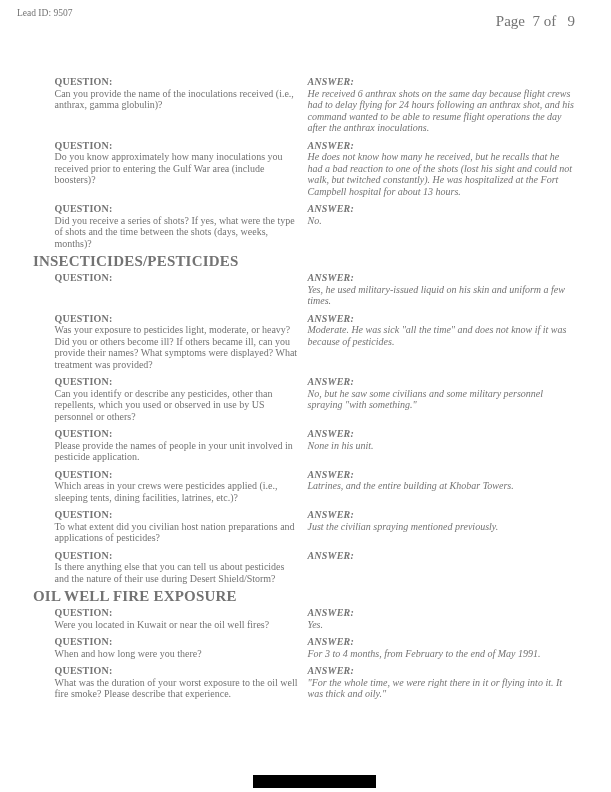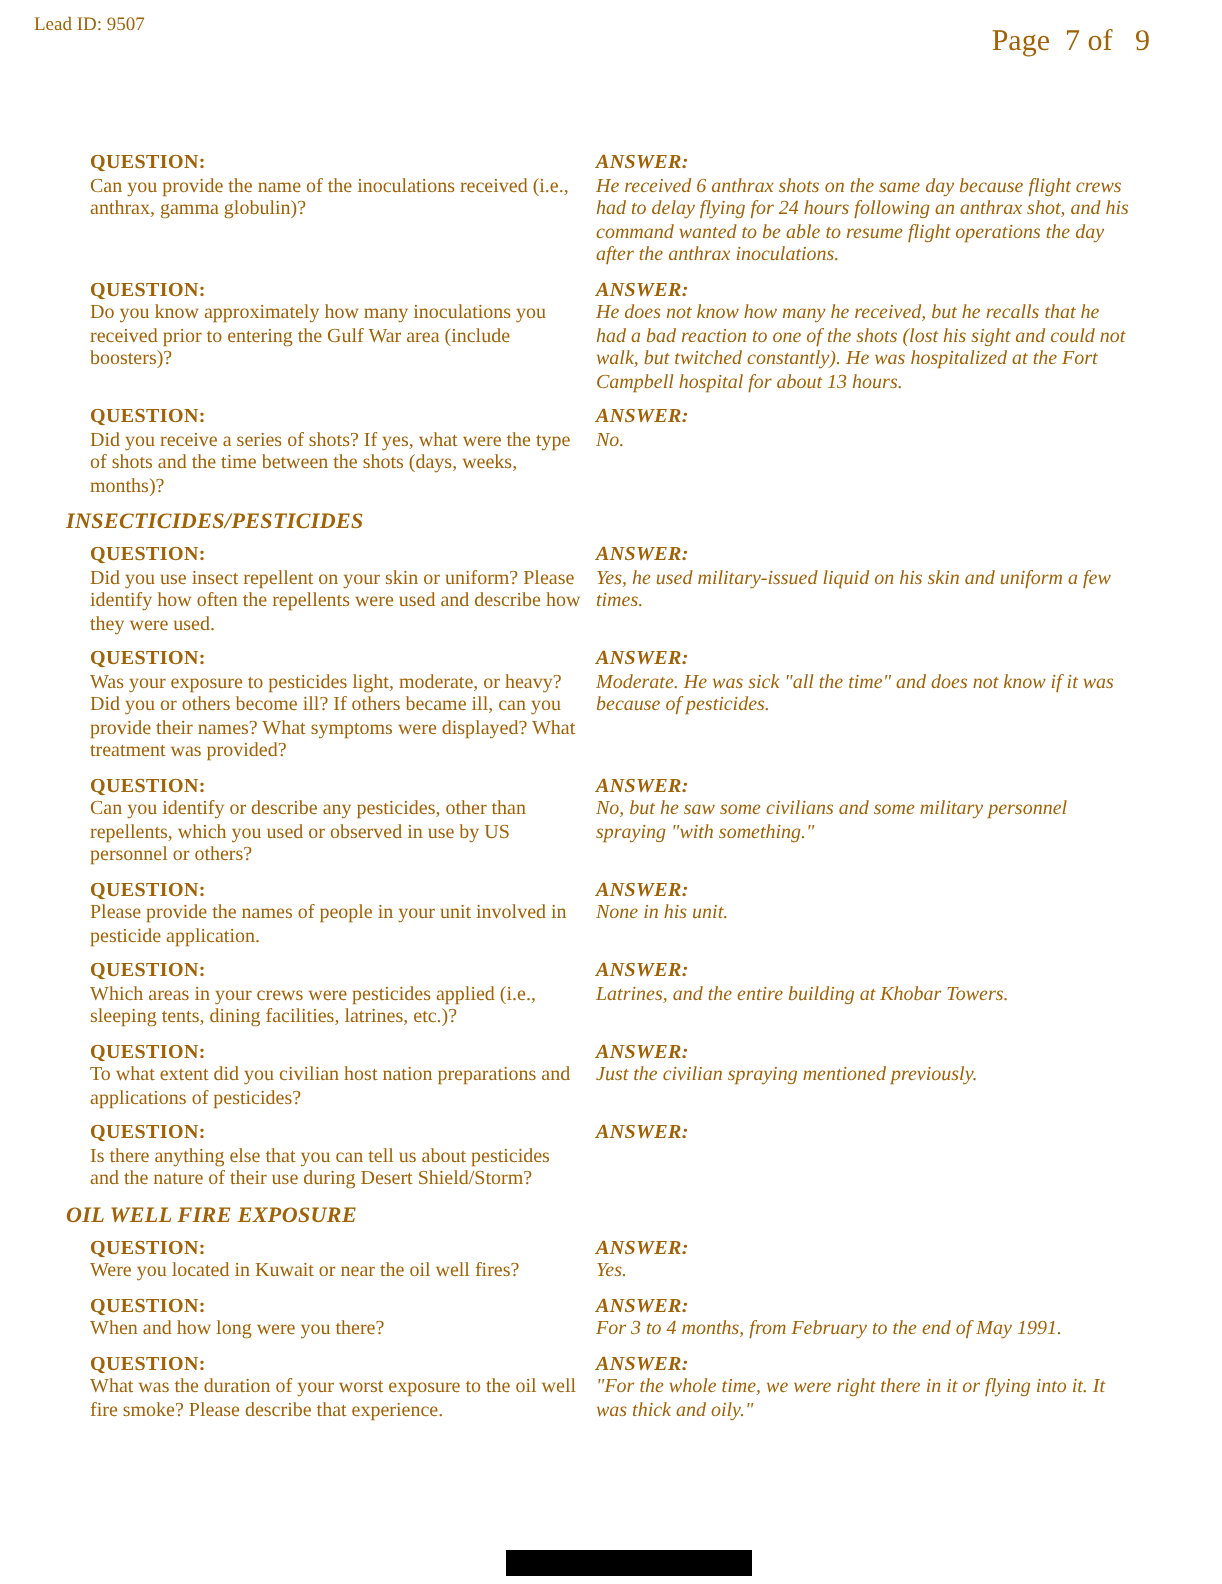--- a/index.html
+++ b/index.html
@@ -2,21 +2,21 @@
 <html><head>
 <meta charset="utf-8">
 <style>
   html, body { margin: 0; padding: 0; background: #ffffff; }
   .page {
     position: relative;
     width: 611px;
     height: 792px;
     background: #ffffff;
     font-family: "Liberation Serif", serif;
-    color: #a16207;
+    color: #737373;
     overflow: hidden;
   }
   .lead-id {
     position: absolute;
     left: 17px;
     top: 8px;
     font-size: 9.5px;
   }
   .page-num {
     position: absolute;
@@ -24,40 +24,39 @@
     top: 13px;
     font-size: 15px;
     white-space: pre;
   }
   .content {
     position: absolute;
     top: 76px;
     left: 33px;
     width: 552px;
   }
-  .row { display: flex; margin-bottom: 6px; }
+  .row { display: flex; margin-bottom: 6px; justify-content: center; }
   .qcell { flex: none; margin-left: 12px; width: 246px; }
   .acell { flex: none; margin-left: 7px; width: 268px; font-style: italic; }
   .lbl {
     font-weight: bold;
     font-size: 10px;
     line-height: 11.5px;
     letter-spacing: 0.2px;
   }
   .txt {
     font-size: 10px;
     line-height: 11.5px;
   }
   .section-title {
     font-weight: bold;
-    font-size: 11px;
+    font-size: 15px;
     line-height: 13px;
     margin: 1px 0 4px 0;
     letter-spacing: 0.2px;
-    font-style: italic;
   }
   .redaction {
     position: absolute;
     left: 253px;
     top: 775px;
     width: 123px;
     height: 13px;
     background: #000000;
   }
 </style>
@@ -102,21 +101,20 @@
         <div class="lbl">ANSWER:</div>
         <div class="txt">No.</div>
       </div>
     </div>
 
     <div class="section-title">INSECTICIDES/PESTICIDES</div>
 
     <div class="row">
       <div class="qcell">
         <div class="lbl">QUESTION:</div>
-        <div class="txt">Did you use insect repellent on your skin or uniform? Please identify how often the repellents were used and describe how they were used.</div>
       </div>
       <div class="acell">
         <div class="lbl">ANSWER:</div>
         <div class="txt">Yes, he used military-issued liquid on his skin and uniform a few times.</div>
       </div>
     </div>
 
     <div class="row">
       <div class="qcell">
         <div class="lbl">QUESTION:</div>

